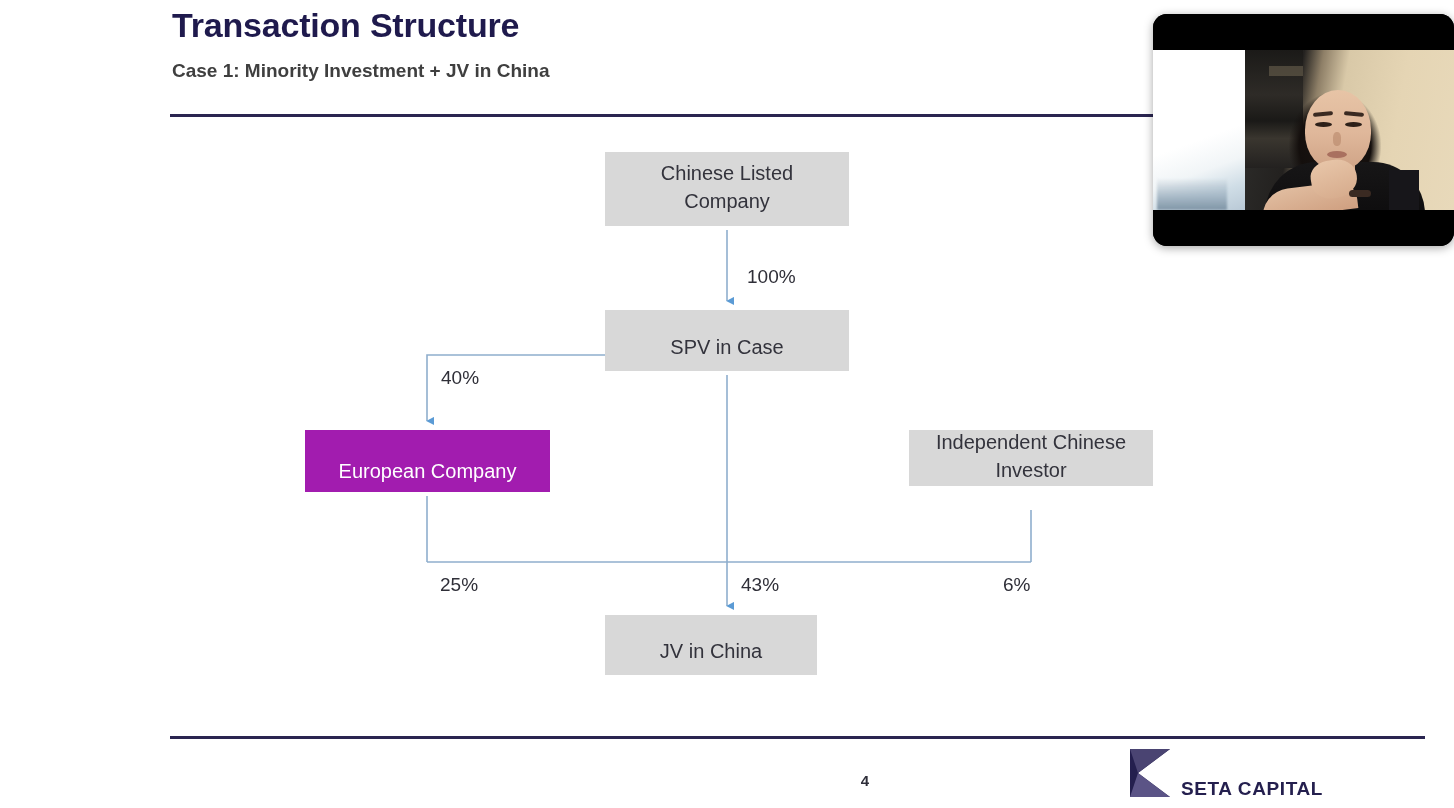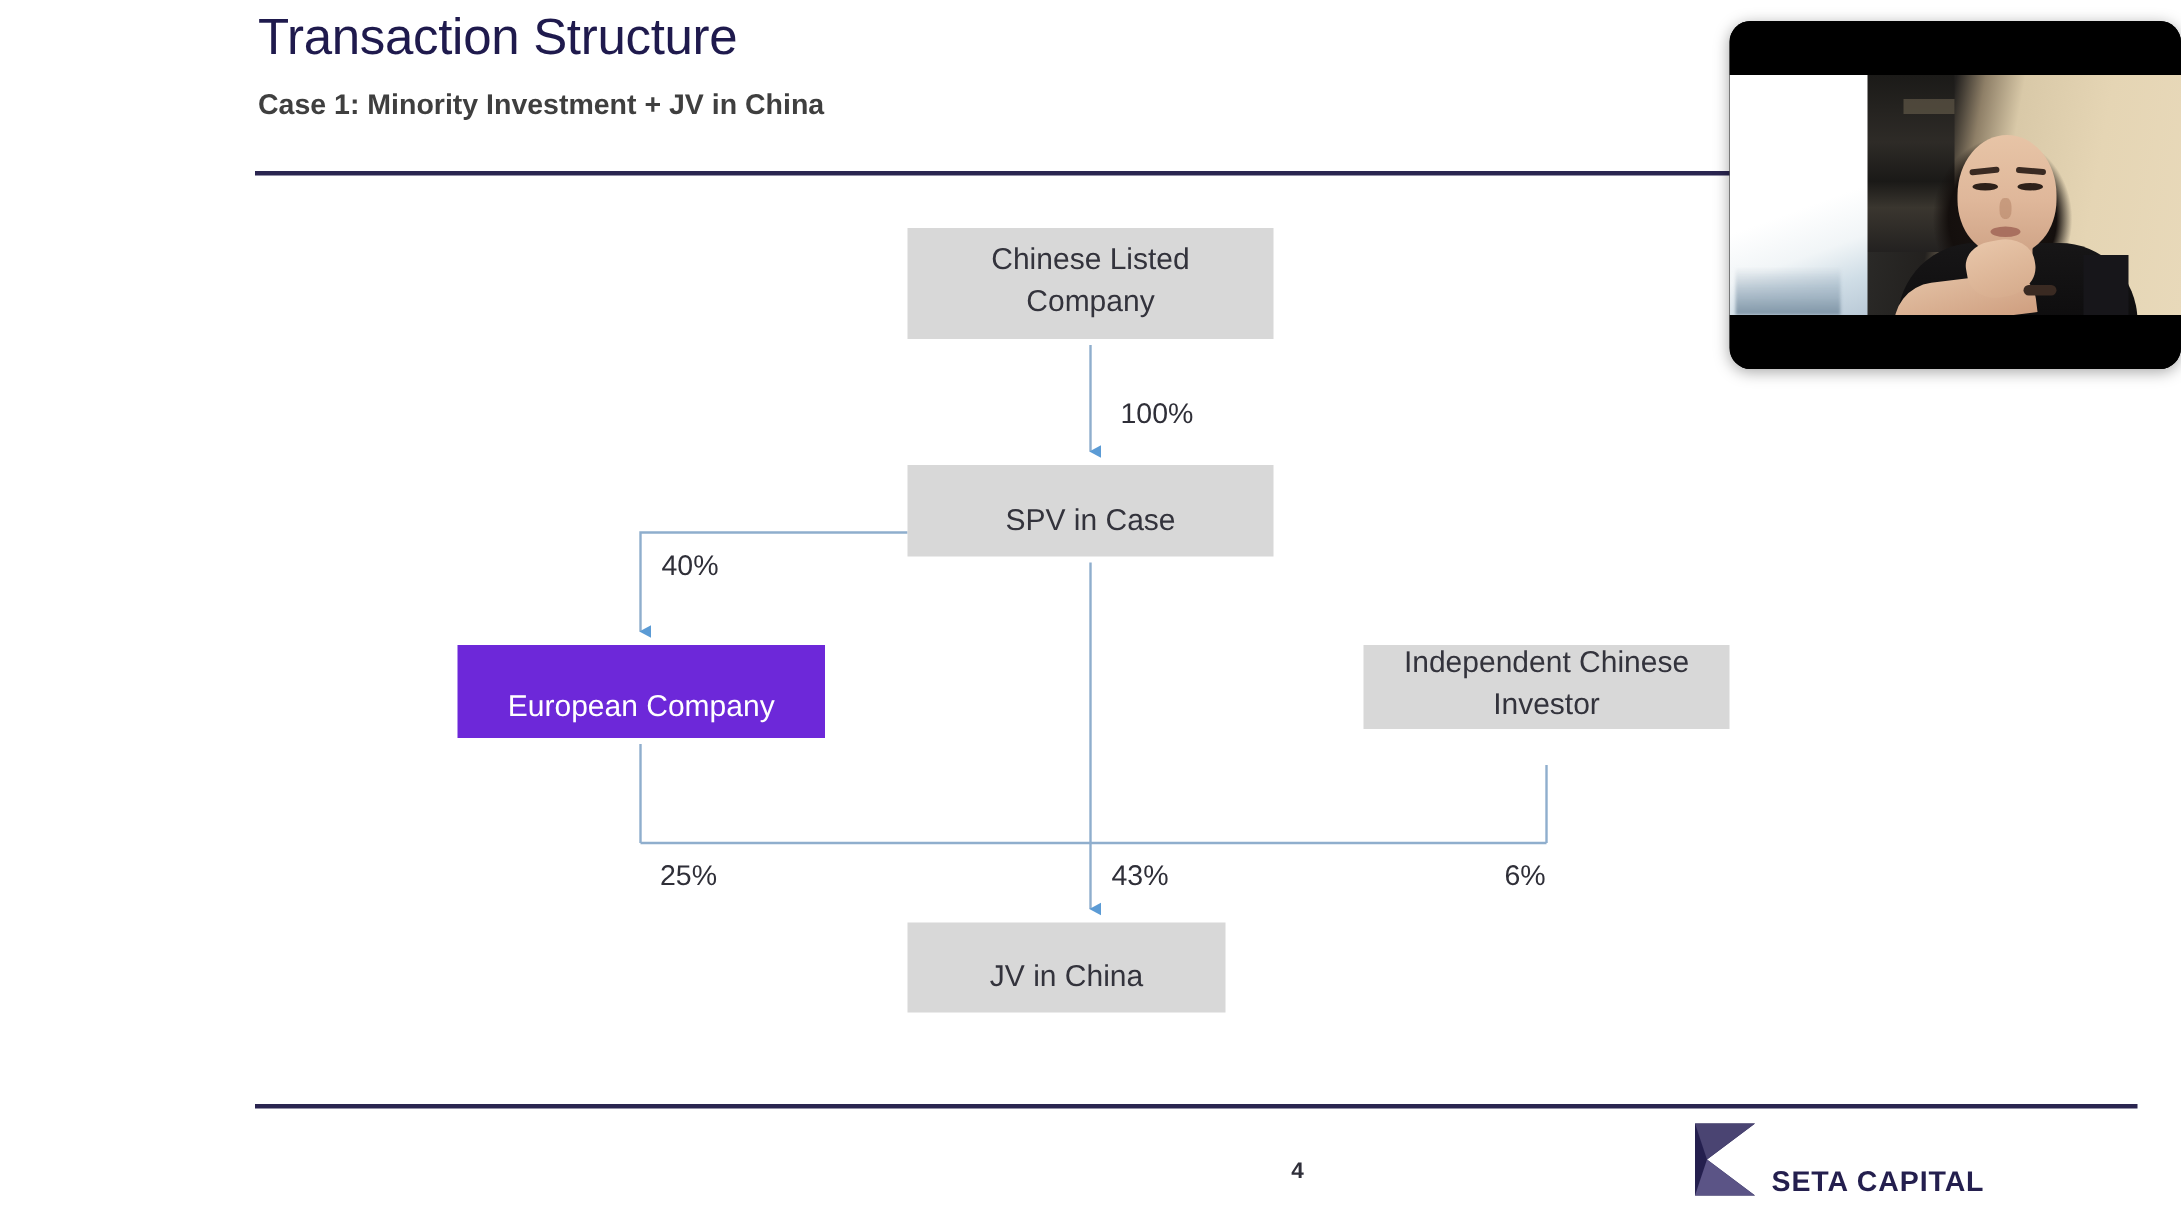--- a/index.html
+++ b/index.html
@@ -8,21 +8,21 @@
     background:#ffffff;
     font-family:"Liberation Sans", sans-serif;
     overflow:hidden;
     position:relative;
   }
   .slide{position:absolute;left:0;top:0;width:1454px;height:808px;background:#fff;}
 
   
   .title{
     position:absolute;left:172px;top:6px;
-    font-size:34px;font-weight:normal;color:#1f1a4d;
+    font-size:34px;font-weight:bold;color:#1f1a4d;
     letter-spacing:-0.2px;white-space:nowrap;
   }
   .subtitle{
     position:absolute;left:172px;top:60px;
     font-size:19px;font-weight:bold;color:#3f3f3f;
     white-space:nowrap;
   }
   .rule-top{
     position:absolute;left:170px;top:114px;width:1260px;height:3px;
     background:#2a2550;
@@ -36,21 +36,21 @@
   .diagram{position:absolute;left:0;top:0;width:1454px;height:740px;}
   .node{
     position:absolute;
     display:flex;align-items:center;justify-content:center;
     text-align:center;
     font-size:20px;
     line-height:1.38;
     box-sizing:border-box;
   }
   .node.gray{background:#d8d8d8;color:#33333c;}
-  .node.dark{background:#6d28d9;color:#ffffff;}
+  .node.dark{background:#a21caf;color:#ffffff;}
 
   .node-chinese-listed{left:605px;top:152px;width:244px;height:74px;padding-bottom:2px;text-align:center;}
   .node-spv{left:605px;top:310px;width:244px;height:61px;padding-top:14px;}
   .node-european{left:305px;top:430px;width:245px;height:62px;padding-top:22px;}
   .node-investor{left:909px;top:430px;width:244px;height:56px;padding-bottom:2px;}
   .node-jv{left:605px;top:615px;width:212px;height:60px;padding-top:14px;}
 
   .conn-svg{position:absolute;left:0;top:0;width:1454px;height:740px;overflow:visible;}
 
   .pct{

